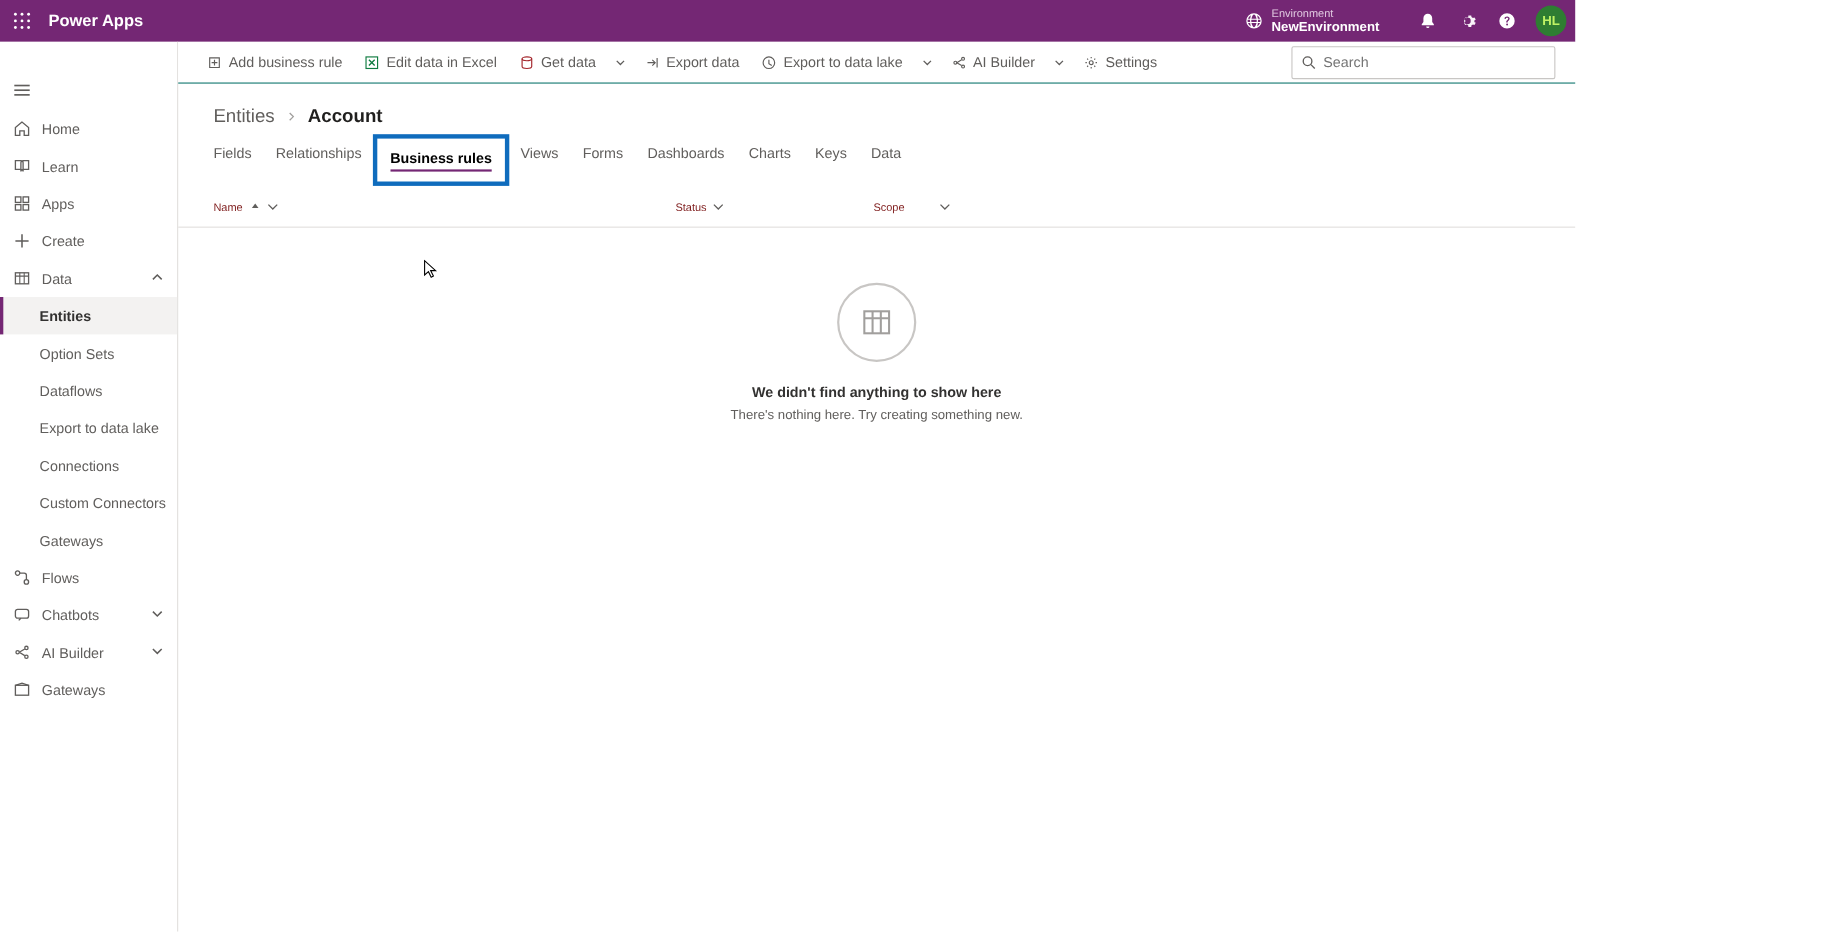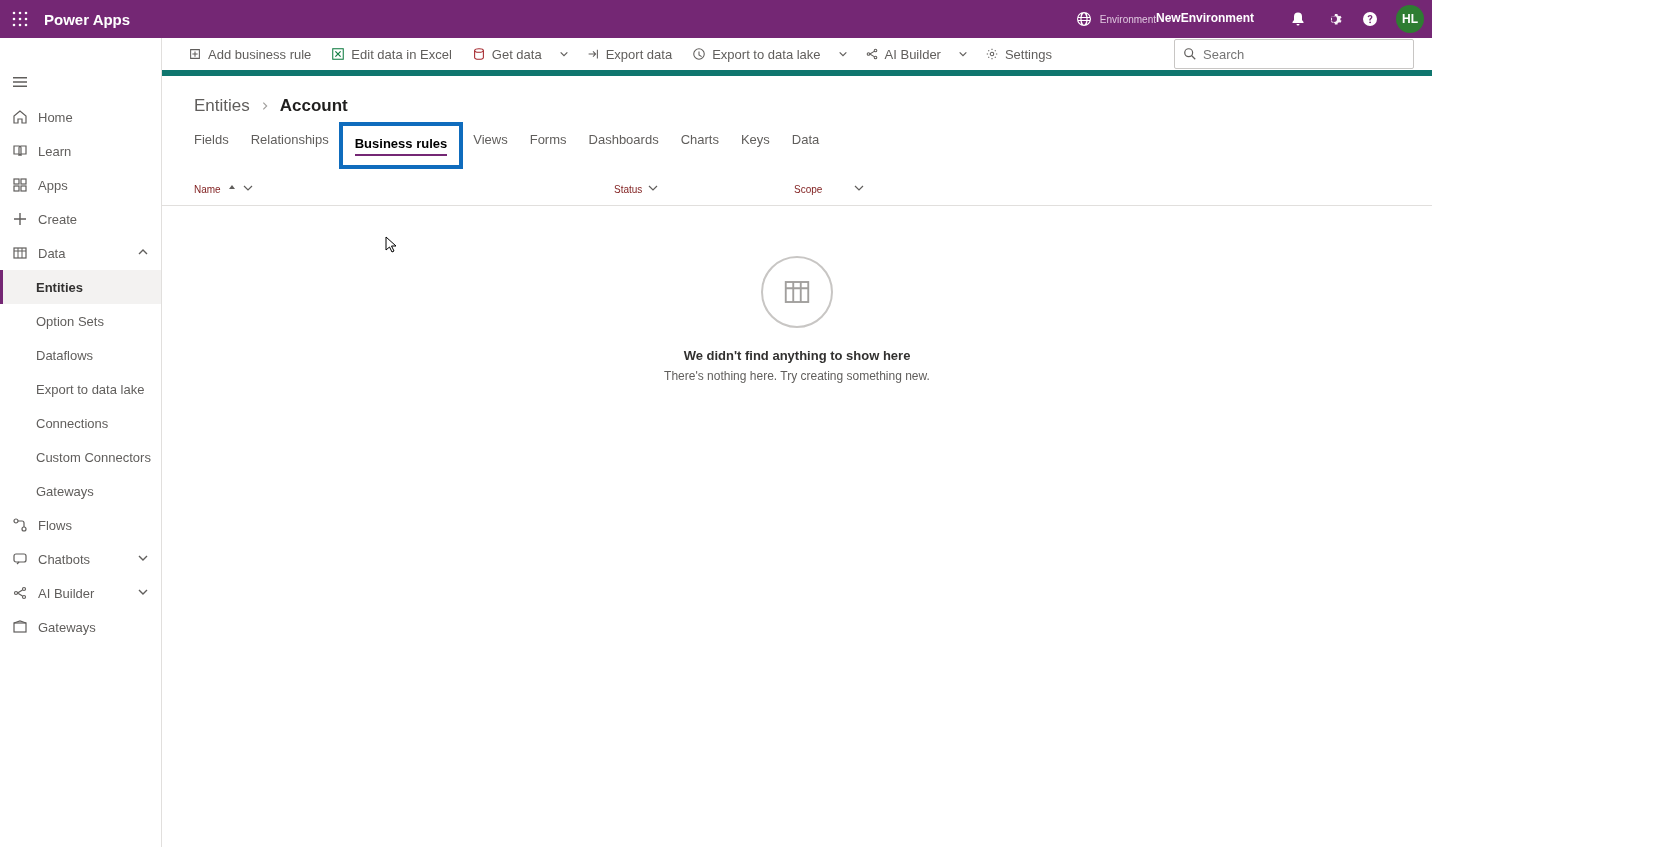--- a/index.html
+++ b/index.html
@@ -7,43 +7,43 @@
   .app { width: 1432px; height: 847px; display: flex; flex-direction: column; }
 
   
   .topbar { height: 38px; background: #742774; color: #fff; display: flex; align-items: center; padding: 0 8px; }
   .waffle { width: 24px; height: 24px; display: flex; align-items: center; justify-content: center; cursor: pointer; margin-right: 12px; }
   .waffle svg { width: 16px; height: 16px; fill: #fff; }
   .app-title { font-size: 15px; font-weight: 600; flex: 0 0 auto; }
   .topbar-spacer { flex: 1; }
   .env-block { display: flex; align-items: center; gap: 8px; margin-right: 24px; cursor: pointer; }
   .env-block svg { width: 16px; height: 16px; fill: #fff; }
-  .env-text { display: flex; line-height: 1.1; align-items: center; }
+  .env-text { display: flex; flex-direction: column; line-height: 1.1; }
   .env-label { font-size: 10px; color: #e0c8e0; }
   .env-name { font-size: 12px; color: #fff; font-weight: 600; }
   .topbar-icon { width: 32px; height: 32px; display: flex; align-items: center; justify-content: center; cursor: pointer; margin-left: 4px; }
   .topbar-icon svg { width: 16px; height: 16px; fill: #fff; }
-  .avatar { width: 28px; height: 28px; border-radius: 50%; background: #2e7d32; color: #ffffff; font-size: 12px; display: flex; align-items: center; justify-content: center; margin-left: 10px; cursor: pointer; font-weight: 600; }
+  .avatar { width: 28px; height: 28px; border-radius: 50%; background: #2e7d32; color: #bef264; font-size: 12px; display: flex; align-items: center; justify-content: center; margin-left: 10px; cursor: pointer; font-weight: 600; }
 
   
   .body { flex: 1; display: flex; min-height: 0; }
   .sidebar { width: 162px; border-right: 1px solid #e1dfdd; display: flex; flex-direction: column; padding-top: 26px; background: #fff; }
   .sidebar-toggle { height: 36px; display: flex; align-items: center; padding: 0 12px; cursor: pointer; }
   .sidebar-toggle svg { width: 16px; height: 16px; fill: #605e5c; }
   .nav-item { height: 34px; display: flex; align-items: center; padding: 0 12px; cursor: pointer; color: #605e5c; font-size: 13px; position: relative; }
   .nav-item .nav-icon { width: 16px; height: 16px; margin-right: 10px; flex-shrink: 0; }
   .nav-item .nav-icon svg { width: 16px; height: 16px; fill: #605e5c; }
   .nav-item .expand { margin-left: auto; }
   .nav-item .expand svg { width: 12px; height: 12px; fill: #605e5c; }
   .nav-subitem { height: 34px; display: flex; align-items: center; padding-left: 36px; cursor: pointer; color: #605e5c; font-size: 13px; }
   .nav-subitem.active { background: #f3f2f1; font-weight: 600; color: #323130; border-left: 3px solid #742774; padding-left: 33px; }
 
   
   .content { flex: 1; display: flex; flex-direction: column; min-width: 0; }
-  .cmdbar { height: 38px; border-bottom: 6px solid #0f766e; display: flex; align-items: center; padding: 0 18px; gap: 4px; background: #fff; }
+  .cmdbar { height: 38px; border-bottom: 1px solid #0f766e; display: flex; align-items: center; padding: 0 18px; gap: 4px; background: #fff; }
   .cmd-btn { height: 32px; display: flex; align-items: center; padding: 0 8px; cursor: pointer; color: #605e5c; font-size: 13px; gap: 6px; border-radius: 2px; }
   .cmd-btn svg { width: 14px; height: 14px; fill: #605e5c; }
   .cmd-chev { width: 20px; display: flex; align-items: center; justify-content: center; cursor: pointer; height: 32px; }
   .cmd-chev svg { width: 10px; height: 10px; fill: #605e5c; }
   .cmdbar-spacer { flex: 1; }
   .search-box { width: 240px; height: 30px; border: 1px solid #c8c6c4; border-radius: 2px; display: flex; align-items: center; padding: 0 8px; gap: 6px; }
   .search-box svg { width: 14px; height: 14px; fill: #605e5c; }
   .search-box input { border: none; outline: none; font-size: 13px; color: #605e5c; flex: 1; background: transparent; }
 
   .breadcrumb { padding: 20px 32px 4px 32px; display: flex; align-items: center; gap: 10px; font-size: 17px; }

